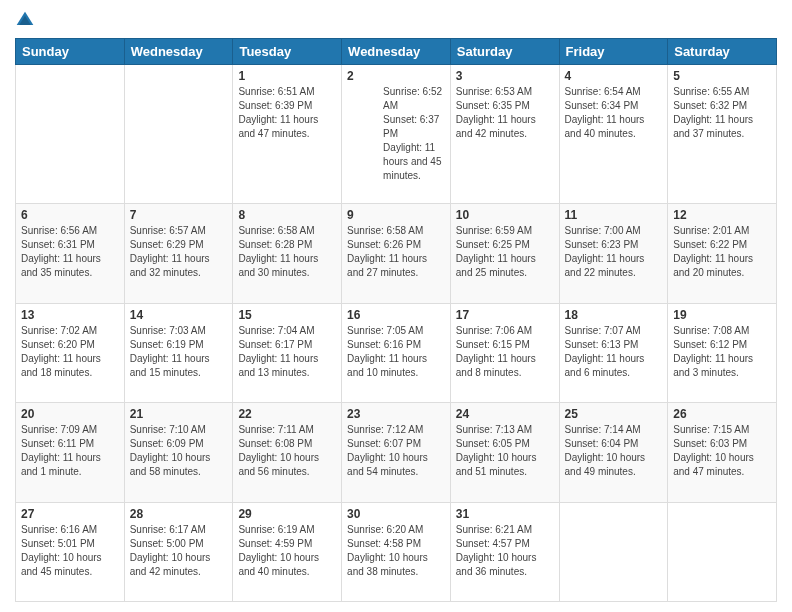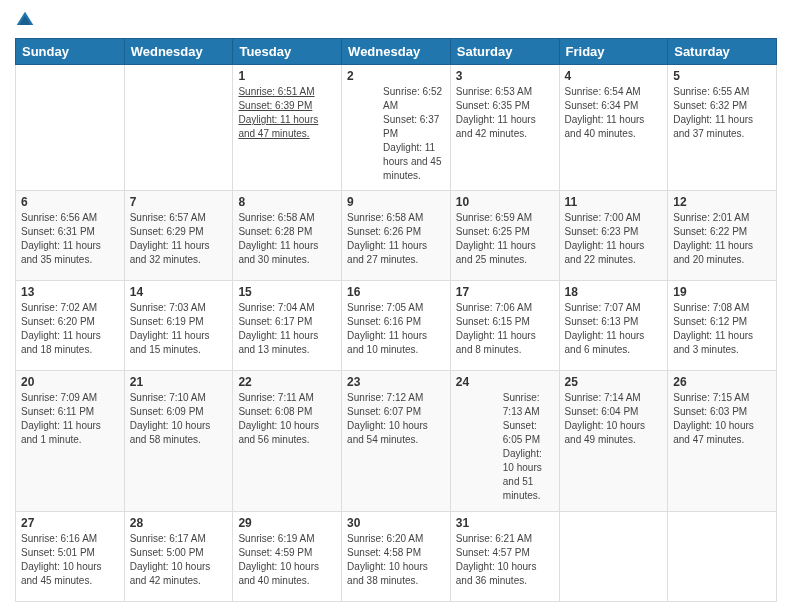--- a/index.html
+++ b/index.html
@@ -132,21 +132,21 @@
           <th>Friday</th>
           <th>Saturday</th>
         </tr>
     </thead>
     <tbody id="calendar-body">
     <tr>
           <td class="empty-cell"></td>
           <td class="empty-cell"></td>
           <td>
             <span class="day-number">1</span>
-            <div class="day-info" style="white-space: pre-line; text-decoration: underline;">Sunrise: 6:51 AM
+            <div class="day-info" style="white-space: pre-line;">Sunrise: 6:51 AM
 Sunset: 6:39 PM
 Daylight: 11 hours and 47 minutes.</div>
           </td>
           <td>
             <span class="day-number">2</span>
             <div class="day-info" style="white-space: pre-line; margin-left: 36px;">Sunrise: 6:52 AM
 Sunset: 6:37 PM
 Daylight: 11 hours and 45 minutes.</div>
           </td>
           <td>
@@ -276,21 +276,21 @@
 Daylight: 10 hours and 56 minutes.</div>
           </td>
           <td>
             <span class="day-number">23</span>
             <div class="day-info" style="white-space: pre-line;">Sunrise: 7:12 AM
 Sunset: 6:07 PM
 Daylight: 10 hours and 54 minutes.</div>
           </td>
           <td>
             <span class="day-number">24</span>
-            <div class="day-info" style="white-space: pre-line; margin-left: 47px;">Sunrise: 7:13 AM
+            <div class="day-info" style="white-space: pre-line;">Sunrise: 7:13 AM
 Sunset: 6:05 PM
 Daylight: 10 hours and 51 minutes.</div>
           </td>
           <td>
             <span class="day-number">25</span>
             <div class="day-info" style="white-space: pre-line;">Sunrise: 7:14 AM
 Sunset: 6:04 PM
 Daylight: 10 hours and 49 minutes.</div>
           </td>
           <td>

